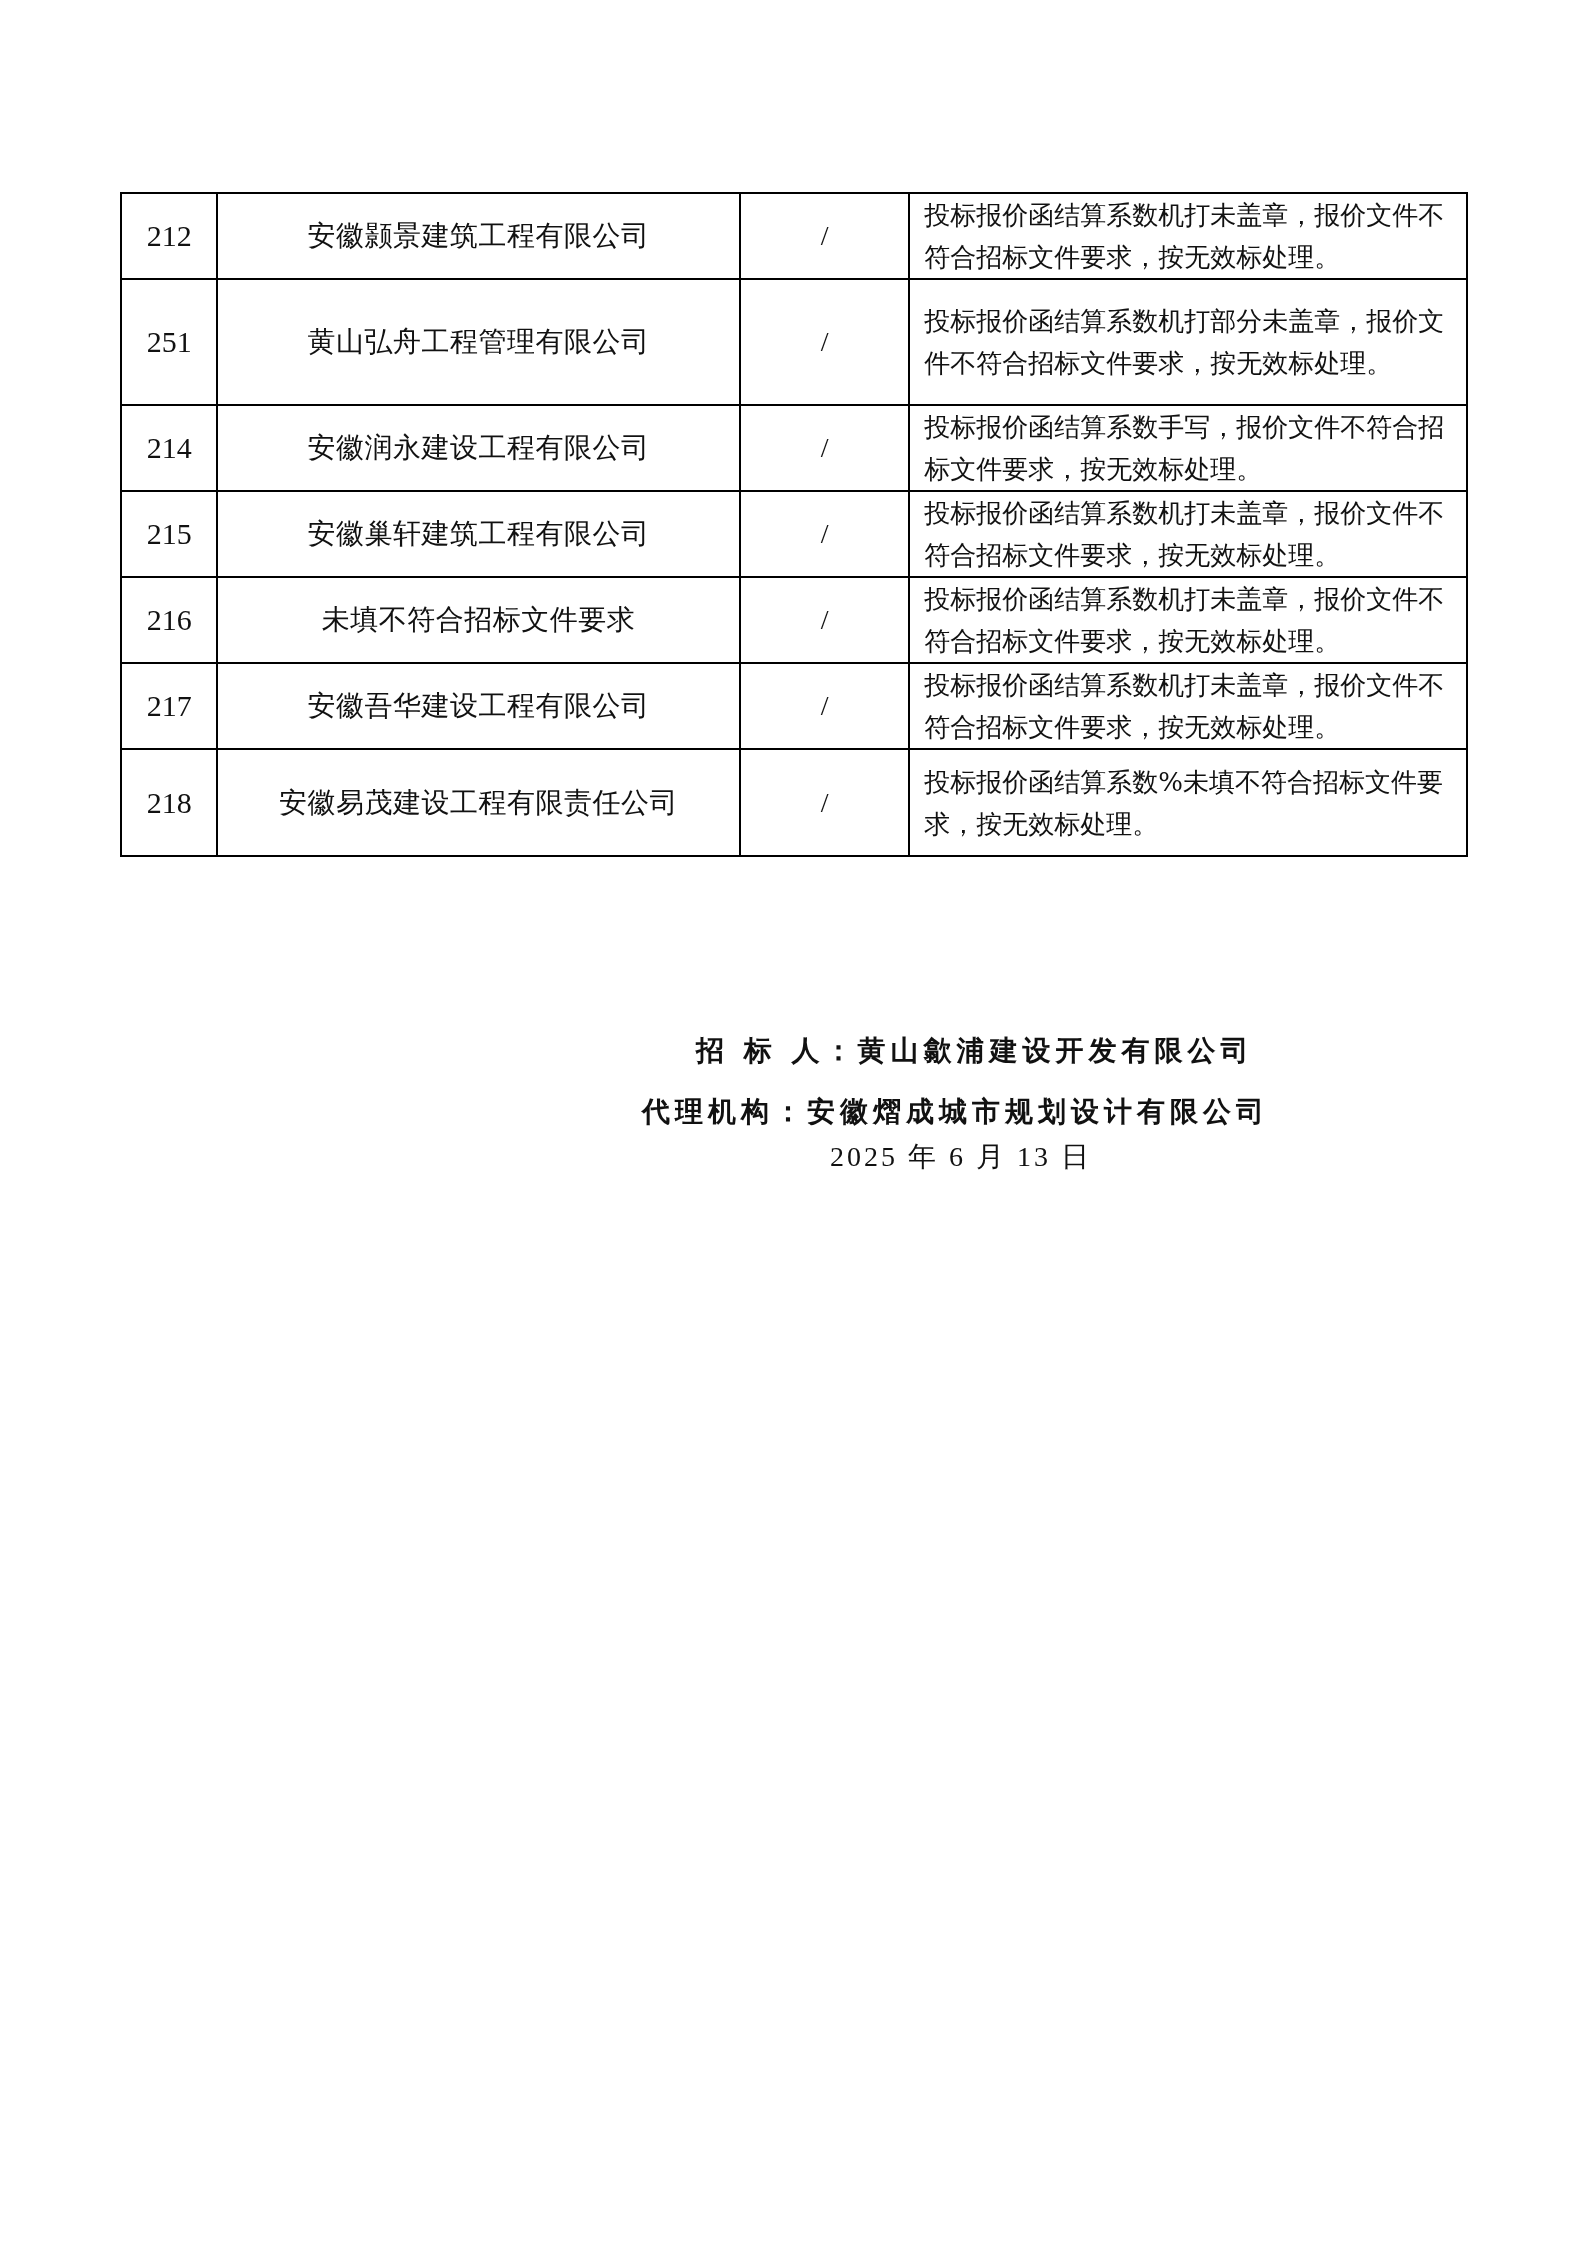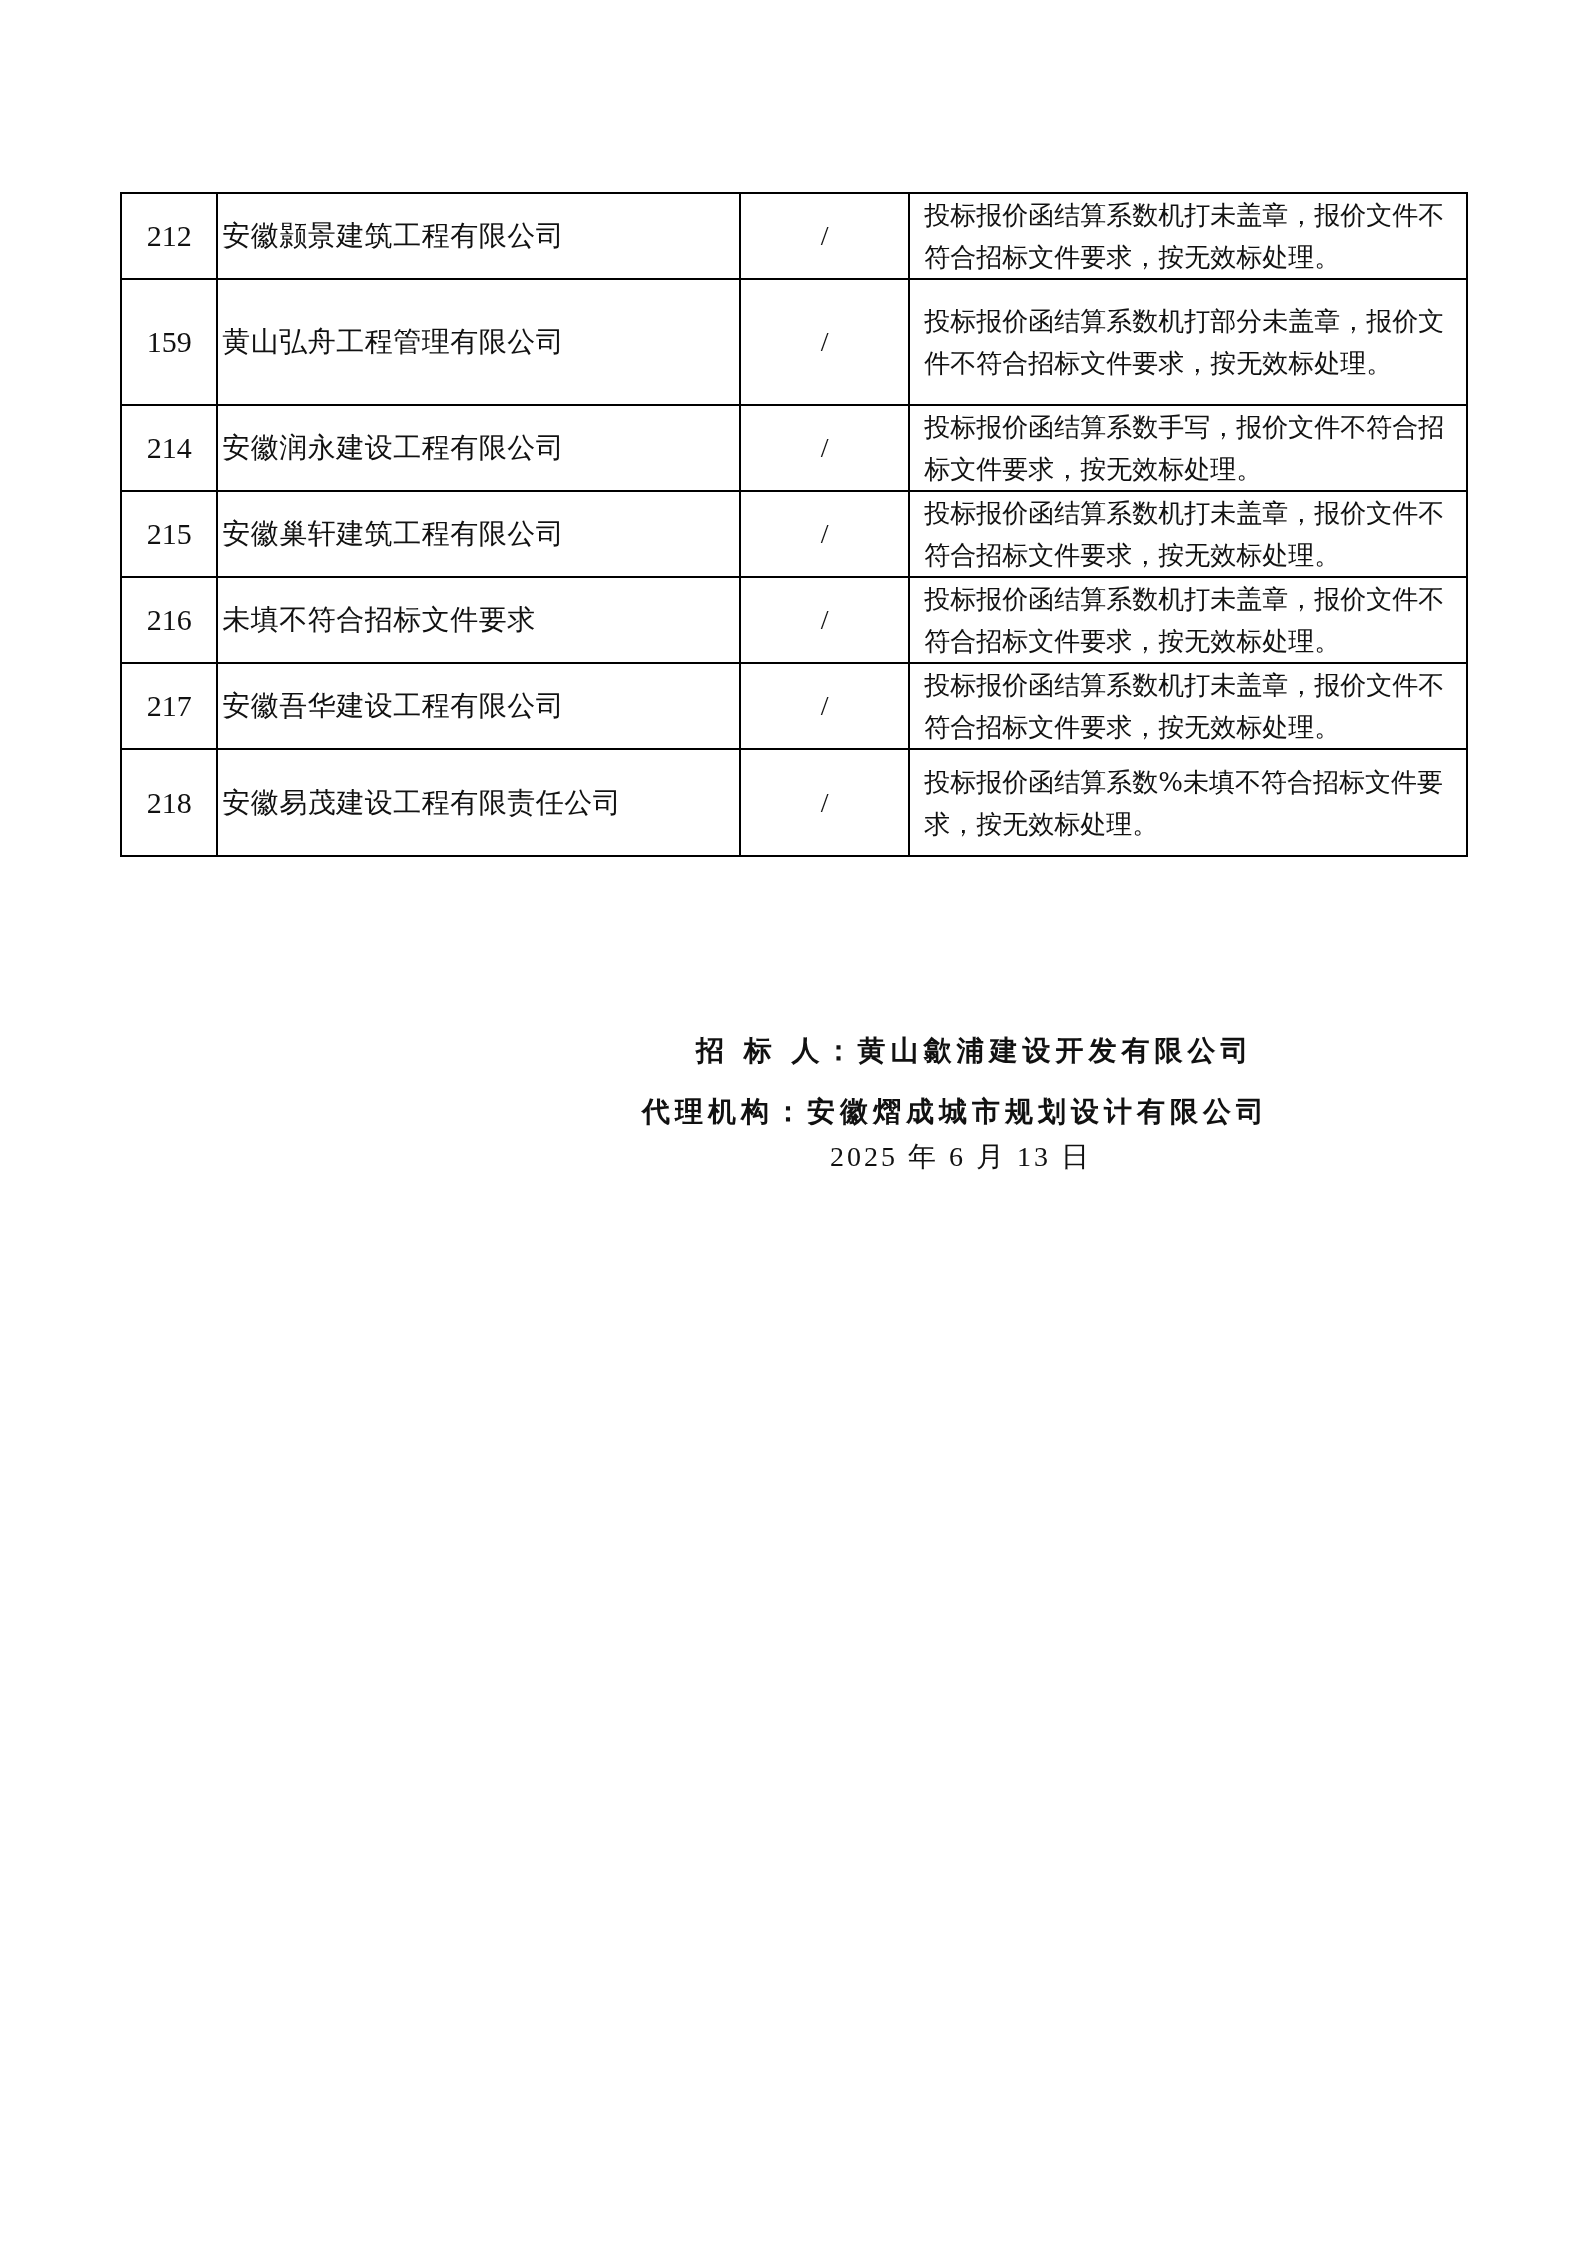--- a/index.html
+++ b/index.html
@@ -6,21 +6,21 @@
   body { width: 1587px; height: 2245px; position: relative; overflow: hidden;
          font-family: "DejaVu Serif", "Liberation Serif", serif; color: #111; }
   .result-table { position: absolute; left: 120px; top: 192px; width: 1348px;
                   border-collapse: collapse; table-layout: fixed; }
   .result-table td { border: 2px solid #000; padding: 4px; vertical-align: middle; }
   .col-no { width: 96px; }
   .col-name { width: 521px; }
   .col-price { width: 169px; }
   .col-reason { width: 556px; }
   .cell-no { text-align: center; font-family: "Liberation Serif", serif; font-size: 30px; }
-  .cell-name { text-align: left; font-size: 28px; letter-spacing: 0.5px; }
+  .cell-name { text-align: center; font-size: 28px; letter-spacing: 0.5px; }
   .cell-price { text-align: center; font-size: 28px; font-family: "Liberation Serif", serif; }
   .cell-reason { text-align: left; font-size: 26px; line-height: 42px;
                  padding: 0 10px 0 14px !important; margin-left: 11px; }
   .footer { position: absolute; left: 0; top: 0; width: 1587px; font-weight: bold;
             font-size: 28px; letter-spacing: 5px; }
   .footer-line { position: absolute; white-space: nowrap; }
   .footer-tenderer { left: 696px; top: 1032px; }
   .footer-agency { left: 642px; top: 1093px; }
   .footer-date { left: 830px; top: 1138px; font-weight: normal;
                  font-family: "Liberation Serif", serif; letter-spacing: 3px; }
@@ -36,21 +36,21 @@
       <col class="col-reason">
   </colgroup>
   <tbody>
     <tr style="height:85px">
       <td class="cell-no">212</td>
       <td class="cell-name">安徽颢景建筑工程有限公司</td>
       <td class="cell-price">/</td>
       <td class="cell-reason">投标报价函结算系数机打未盖章，报价文件不符合招标文件要求，按无效标处理。</td>
     </tr>
     <tr style="height:126px">
-      <td class="cell-no">159</td>
+      <td class="cell-no">251</td>
       <td class="cell-name">黄山弘舟工程管理有限公司</td>
       <td class="cell-price">/</td>
       <td class="cell-reason">投标报价函结算系数机打部分未盖章，报价文件不符合招标文件要求，按无效标处理。</td>
     </tr>
     <tr style="height:85px">
       <td class="cell-no">214</td>
       <td class="cell-name">安徽润永建设工程有限公司</td>
       <td class="cell-price">/</td>
       <td class="cell-reason">投标报价函结算系数手写，报价文件不符合招标文件要求，按无效标处理。</td>
     </tr>

